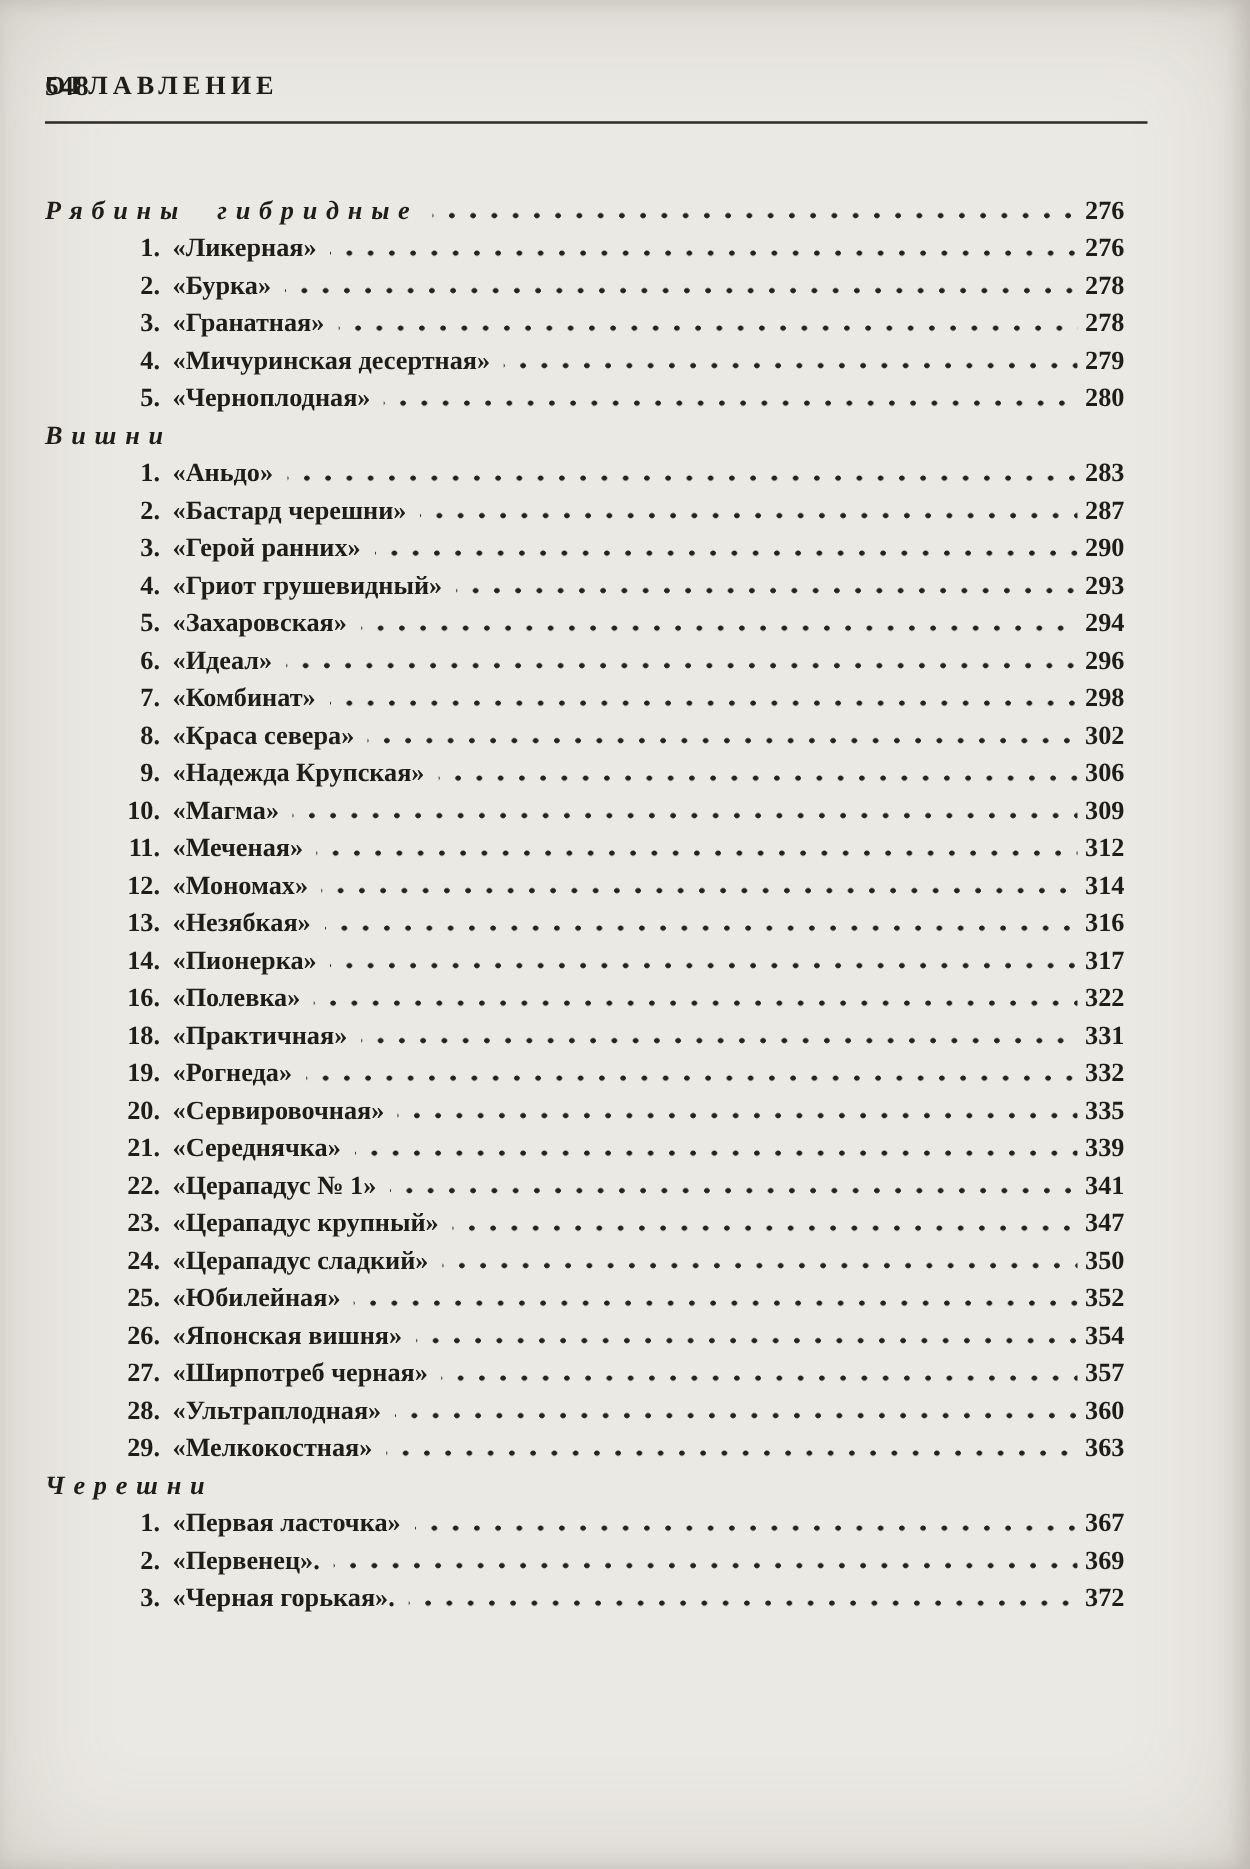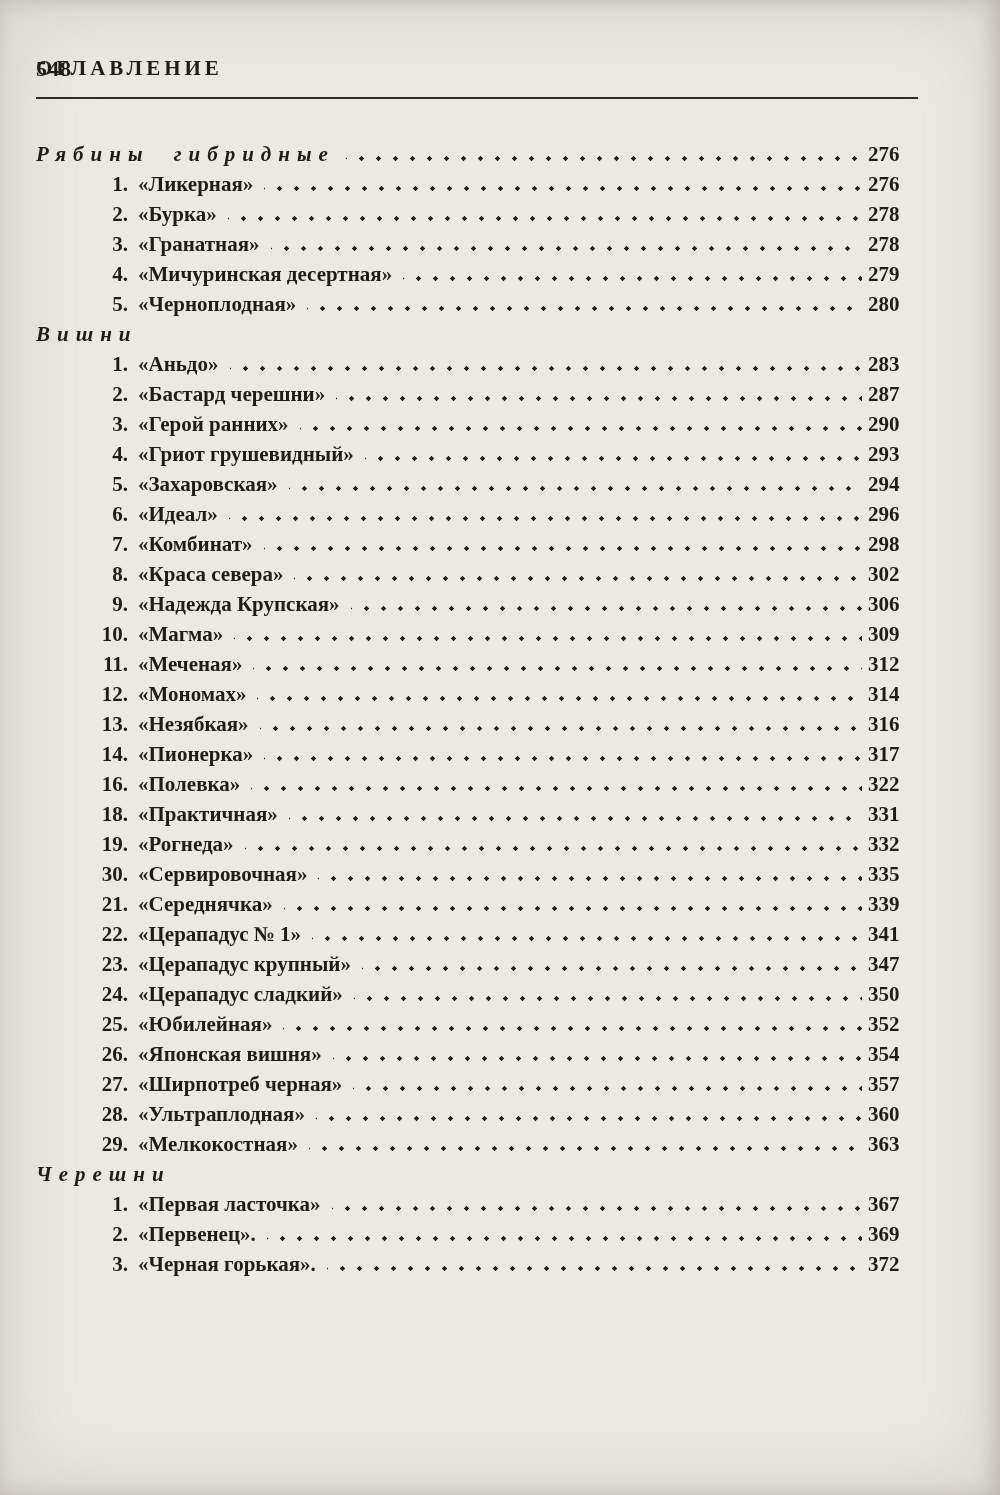--- a/index.html
+++ b/index.html
@@ -50,21 +50,21 @@
     border-top: 2.5px solid #2e2b26;
     margin: 9px 0 0 0;
   }
   
   .toc {
     padding-top: 6px;
     font-size: 21px;
     font-weight: bold;
   }
   .section { }
-  .section:first-child { margin-top: 34px; }
+  .section:first-child { margin-top: 48px; }
 
   .section-title-row {
     display: flex;
     align-items: baseline;
     line-height: 30px;
   }
   .section-title {
     font-style: italic;
     font-weight: bold;
     letter-spacing: 7px;
@@ -251,21 +251,21 @@
           <span class="leader"></span>
           <span class="entry-page">331</span>
         </div>
         <div class="entry">
           <span class="entry-num">19.</span>
           <span class="entry-label">«Рогнеда»</span>
           <span class="leader"></span>
           <span class="entry-page">332</span>
         </div>
         <div class="entry">
-          <span class="entry-num">30.</span>
+          <span class="entry-num">20.</span>
           <span class="entry-label">«Сервировочная»</span>
           <span class="leader"></span>
           <span class="entry-page">335</span>
         </div>
         <div class="entry">
           <span class="entry-num">21.</span>
           <span class="entry-label">«Середнячка»</span>
           <span class="leader"></span>
           <span class="entry-page">339</span>
         </div>

